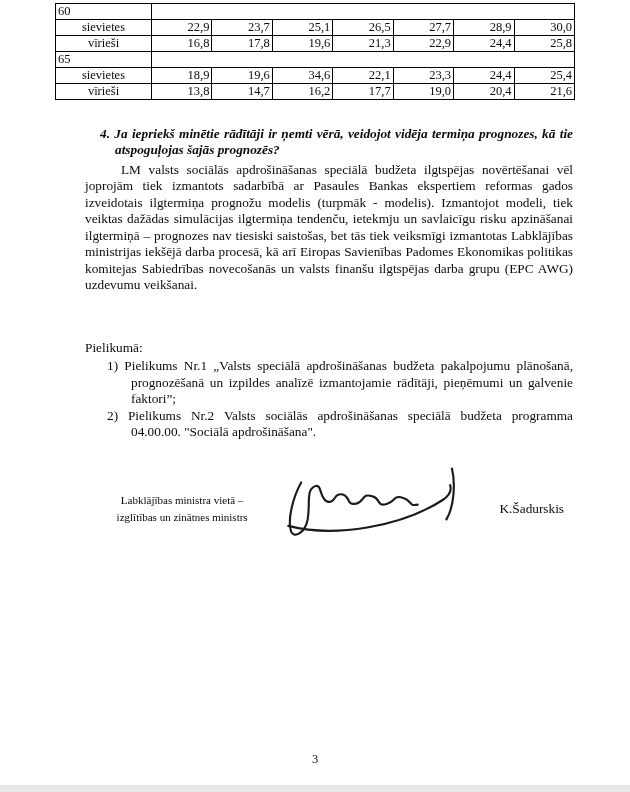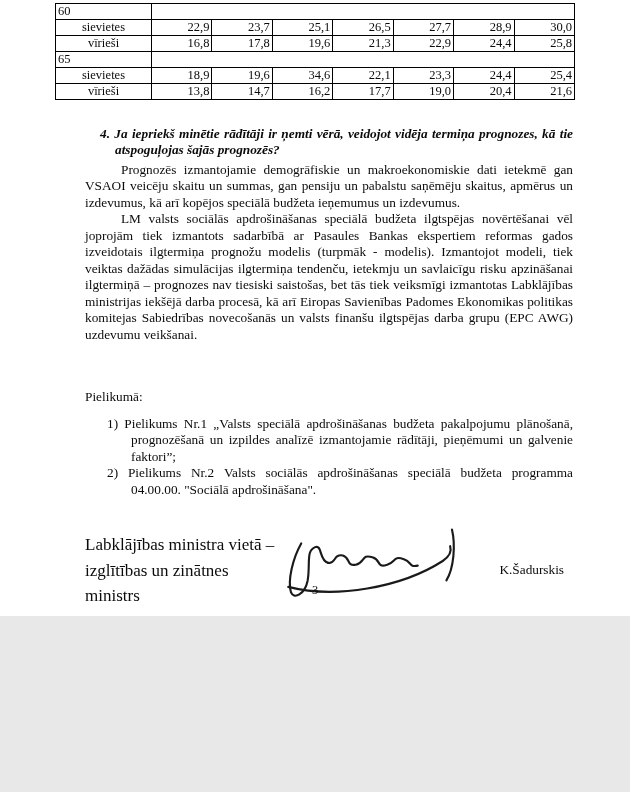--- a/index.html
+++ b/index.html
@@ -1,19 +1,19 @@
 <!DOCTYPE html>
 <html><head>
 <meta charset="utf-8">
 <style>
   html,body{margin:0;padding:0;}
   body{background:#e8e8e8;}
   .page{
     position:relative;
-    width:630px;height:616px;
+    width:630px;height:785px;
     background:#ffffff;
     font-family:"Liberation Serif", serif;
     color:#0b0b0b;
     overflow:hidden;
     box-sizing:border-box;
   }
   
   .table-wrap{padding:3px 55px 0 55px;}
   table.data-table{
     width:100%;
@@ -43,37 +43,37 @@
     font-style:italic;
     margin-left:15px;
     padding-left:15px;
     text-indent:-15px;
   }
   .q4{ margin-bottom:3px; }
   .q5{ margin-top:23px; margin-bottom:4px; }
   .para{ text-indent:36px; }
   .attachments{ margin-top:46px; }
   .att-heading{ text-align:left; }
-  .att-list{ margin-top:10px; }
+  .att-list{ margin-top:2px; }
   .att-item{
     margin-left:22px;
     padding-left:24px;
     text-indent:-24px;
   }
   
   .sig-row{
     margin:34px 40px 0 85px;
     display:flex;
     align-items:center;
     justify-content:space-between;
   }
   .sig-left{
-    font-size:17px;
+    font-size:11px;
     line-height:1.5;
-    text-align:left;
+    text-align:center;
     width:200px;
   }
   .sig-scribble{ width:200px; height:86px; margin-top:-18px; }
   .sig-name{
     font-size:13.3px;
     width:120px;
     text-align:center;
   }
   
   .page-number{
@@ -150,21 +150,20 @@
         <td class="val">21,6</td>
       </tr>
     </tbody>
       </table>
   </div>
 
   <div class="content">
 
     <div class="q q4">4. Ja iepriekš minētie rādītāji ir ņemti vērā, veidojot vidēja termiņa prognozes, kā tie atspoguļojas šajās prognozēs?</div>
 
-    <div class="para">Prognozēs izmantojamie demogrāfiskie un makroekonomiskie dati ietekmē gan VSAOI veicēju skaitu un summas, gan pensiju un pabalstu saņēmēju skaitus, apmērus un izdevumus, kā arī kopējos speciālā budžeta ieņemumus un izdevumus.</div>
 
 
     <div class="para">LM valsts sociālās apdrošināšanas speciālā budžeta ilgtspējas novērtēšanai vēl joprojām tiek izmantots sadarbībā ar Pasaules Bankas ekspertiem reformas gados izveidotais ilgtermiņa prognožu modelis (turpmāk - modelis). Izmantojot modeli, tiek veiktas dažādas simulācijas ilgtermiņa tendenču, ietekmju un savlaicīgu risku apzināšanai ilgtermiņā – prognozes nav tiesiski saistošas, bet tās tiek veiksmīgi izmantotas Labklājības ministrijas iekšējā darba procesā, kā arī Eiropas Savienības Padomes Ekonomikas politikas komitejas Sabiedrības novecošanās un valsts finanšu ilgtspējas darba grupu (EPC AWG) uzdevumu veikšanai.</div>
 
     <div class="attachments">
       <div class="att-heading">Pielikumā:</div>
       <div class="att-list">
         <div class="att-item">1) Pielikums Nr.1 „Valsts speciālā apdrošināšanas budžeta pakalpojumu plānošanā, prognozēšanā un izpildes analīzē izmantojamie rādītāji, pieņēmumi un galvenie faktori”;</div>
         <div class="att-item">2) Pielikums Nr.2 Valsts sociālās apdrošināšanas speciālā budžeta programma 04.00.00. "Sociālā apdrošināšana".</div>
       </div>

